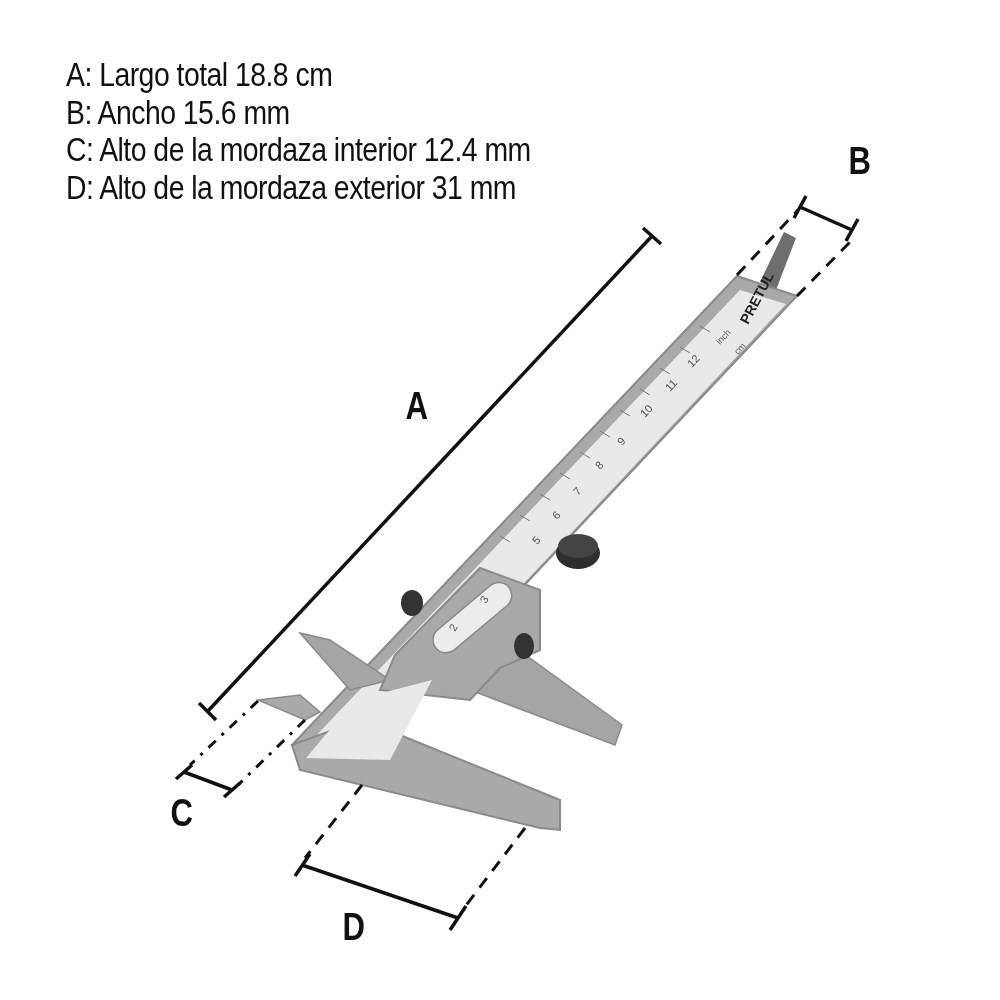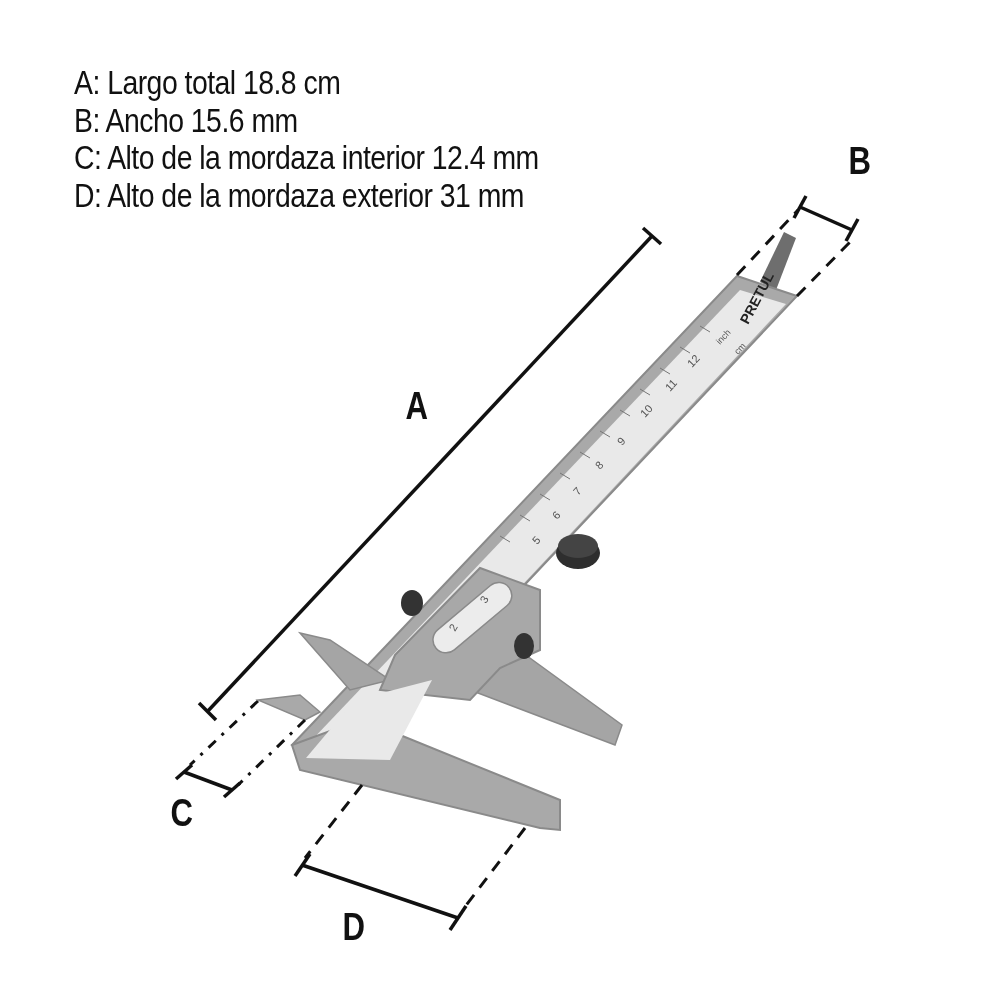--- a/index.html
+++ b/index.html
@@ -1,17 +1,17 @@
 <!DOCTYPE html>
 <html><head>
 <meta charset="utf-8">
 <style>
   html, body { margin:0; padding:0; background:#ffffff; }
   body { width:1000px; height:1000px; position:relative; overflow:hidden; font-family:"Liberation Sans", "DejaVu Sans", sans-serif; }
-  .legend { position:absolute; left:62px; top:52px; margin:12px; padding:0; list-style:none; }
+  .legend { position:absolute; left:62px; top:52px; margin:4px; padding:0; list-style:none; }
   .legend li { font-size:33px; line-height:37.5px; color:#111; letter-spacing:-0.6px; transform:scaleX(0.86); transform-origin:left center; white-space:nowrap; }
   .dim-label { position:absolute; font-size:38px; font-weight:bold; color:#111; transform:scaleX(0.82); transform-origin:center; }
   svg { position:absolute; left:0; top:0; }
 </style>
 </head>
 <body>
 
 <ul class="legend">
   <li>A: Largo total 18.8 cm</li>
   <li>B: Ancho 15.6 mm</li>

